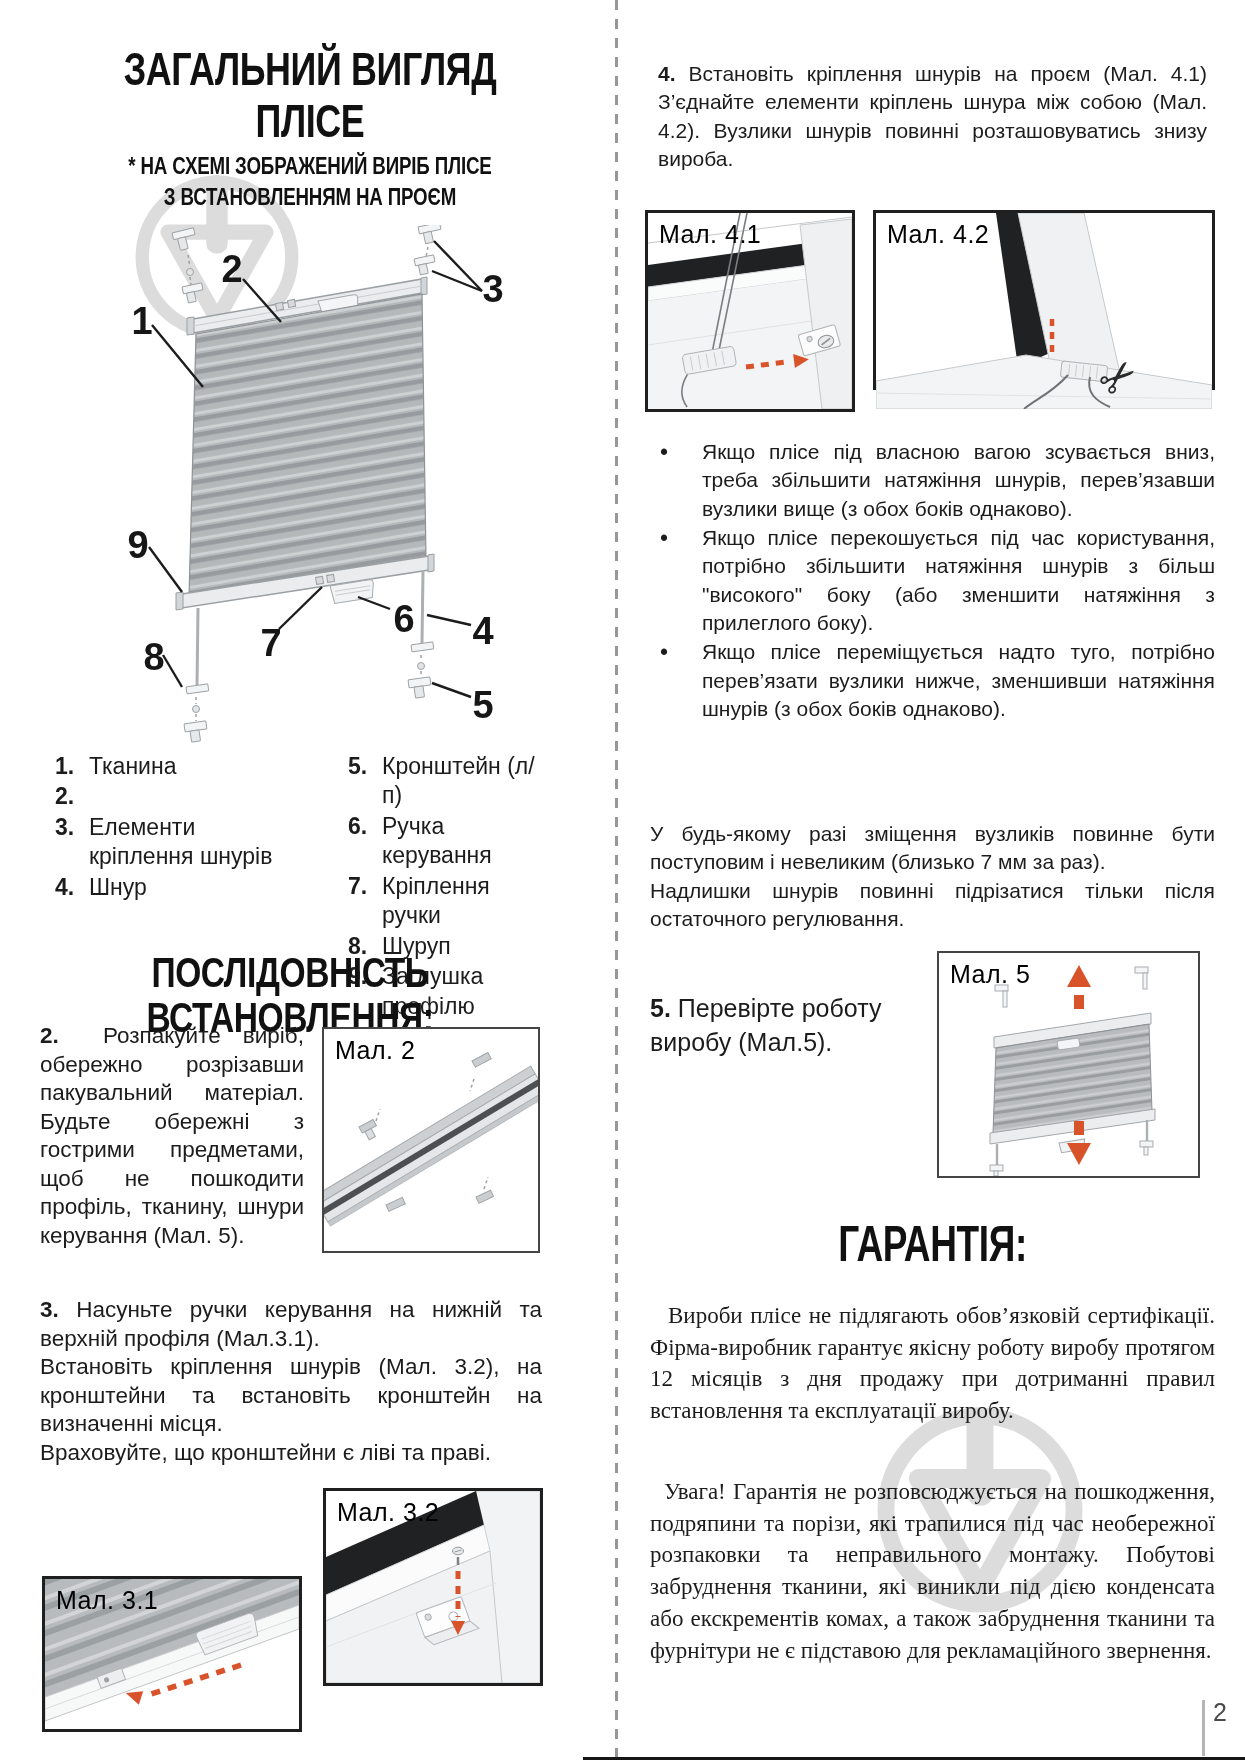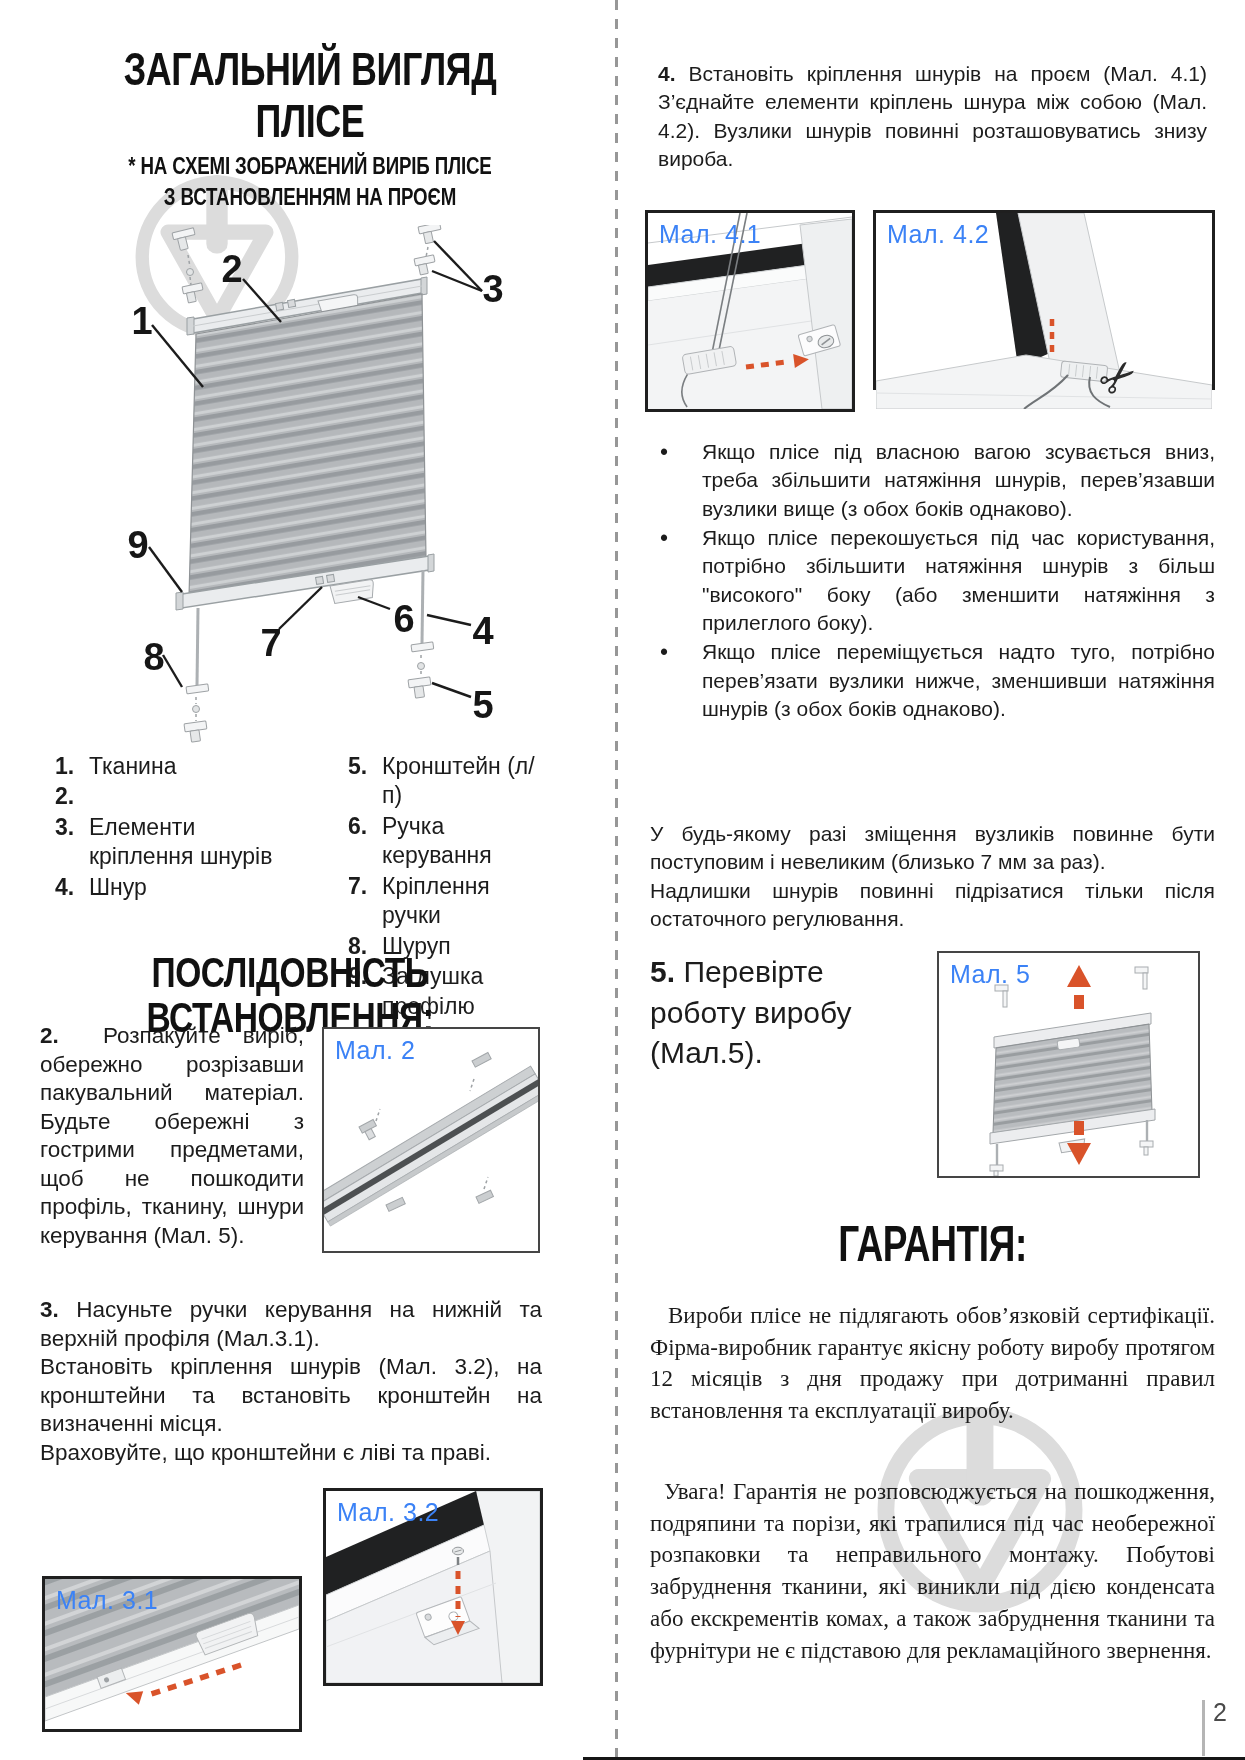--- a/index.html
+++ b/index.html
@@ -21,21 +21,21 @@
   .h-gar{font-weight:700;font-size:50px;line-height:1.05;text-align:center;letter-spacing:-.5px;color:#111;}
   .txt{font-size:22.5px;line-height:1.27;text-align:justify;}
   .txt p{margin:0;}
   .txt-r{font-size:21px;line-height:1.35;text-align:justify;}
   .txt-w{font-size:23px;line-height:1.38;text-align:justify;font-family:Liberation Serif, serif;}
   .lead{font-weight:700;}
   .leg-item{display:flex;font-size:23px;line-height:1.28;margin-bottom:1px;}
   .leg-item b{width:34px;flex:none;font-weight:700;}
   .figbox{position:absolute;background:#fff;border:3px solid #1f1f1f;box-sizing:border-box;}
   .figbox.thin{border-width:2px;border-color:#454545;}
-  .figbox .cap{position:absolute;left:11px;top:7px;font-size:25px;color:#3b82f6;z-index:2;letter-spacing:.5px;}
+  .figbox .cap{position:absolute;left:11px;top:7px;font-size:25px;color:#000000;z-index:2;letter-spacing:.5px;}
   .figbox svg{position:absolute;left:0;top:0;}
   .bull{position:relative;padding-left:52px;margin:0 0 1px 0;}
   .bull::before{content:"\2022";position:absolute;left:10px;top:-1px;font-size:23px;}
   .divider{background:repeating-linear-gradient(to bottom,#979797 0 10px,transparent 10px 19px);}
   .acc-f{fill:var(--accent);}
   .acc-s{stroke:var(--accent);}
   .wm{opacity:1;}
   .co{font:700 38px "Liberation Sans",sans-serif;fill:#161616;}
   .lead-line{stroke:#1c1c1c;stroke-width:2.4;}
   .dashc{stroke:#9ea2a5;stroke-width:1.5;stroke-dasharray:3 3;fill:none;}
@@ -384,21 +384,21 @@
     <p class="bull"><span>Якщо плісе під власною вагою зсувається вниз, треба збільшити натяжіння шнурів, перев’язавши вузлики вище (з обох боків однаково).</span></p>
     <p class="bull"><span>Якщо плісе перекошується під час користування, потрібно збільшити натяжіння шнурів з більш "високого" боку (або зменшити натяжіння з прилеглого боку).</span></p>
     <p class="bull"><span>Якщо плісе переміщується надто туго, потрібно перев’язати вузлики нижче, зменшивши натяжіння шнурів (з обох боків однаково).</span></p>
   </div>
 
   <div class="abs txt-r" style="left:650px;top:820px;width:565px">
     <p style="margin:0">У будь-якому разі зміщення вузликів повинне бути поступовим і невеликим (близько 7 мм за раз).</p>
     <p style="margin:0">Надлишки шнурів повинні підрізатися тільки після остаточного регулювання.</p>
   </div>
 
-  <div class="abs" style="left:650px;top:952px;width:272px;font-size:30px;line-height:1.35">
+  <div class="abs" style="left:650px;top:992px;width:272px;font-size:25px;line-height:1.35">
     <b class="lead">5.</b> <span>Перевірте роботу виробу (Мал.5).</span>
   </div>
 
   <div class="figbox thin" style="left:937px;top:951px;width:263px;height:227px">
     <span class="cap">Мал. 5</span>
     <svg width="259" height="223" viewBox="0 0 259 223">
       <defs>
         <pattern id="pl5" width="10" height="11" patternUnits="userSpaceOnUse" patternTransform="rotate(-8.5)">
           <rect width="10" height="11" fill="#b9bcbf"></rect>
           <rect width="10" height="3" fill="#999da0"></rect>

